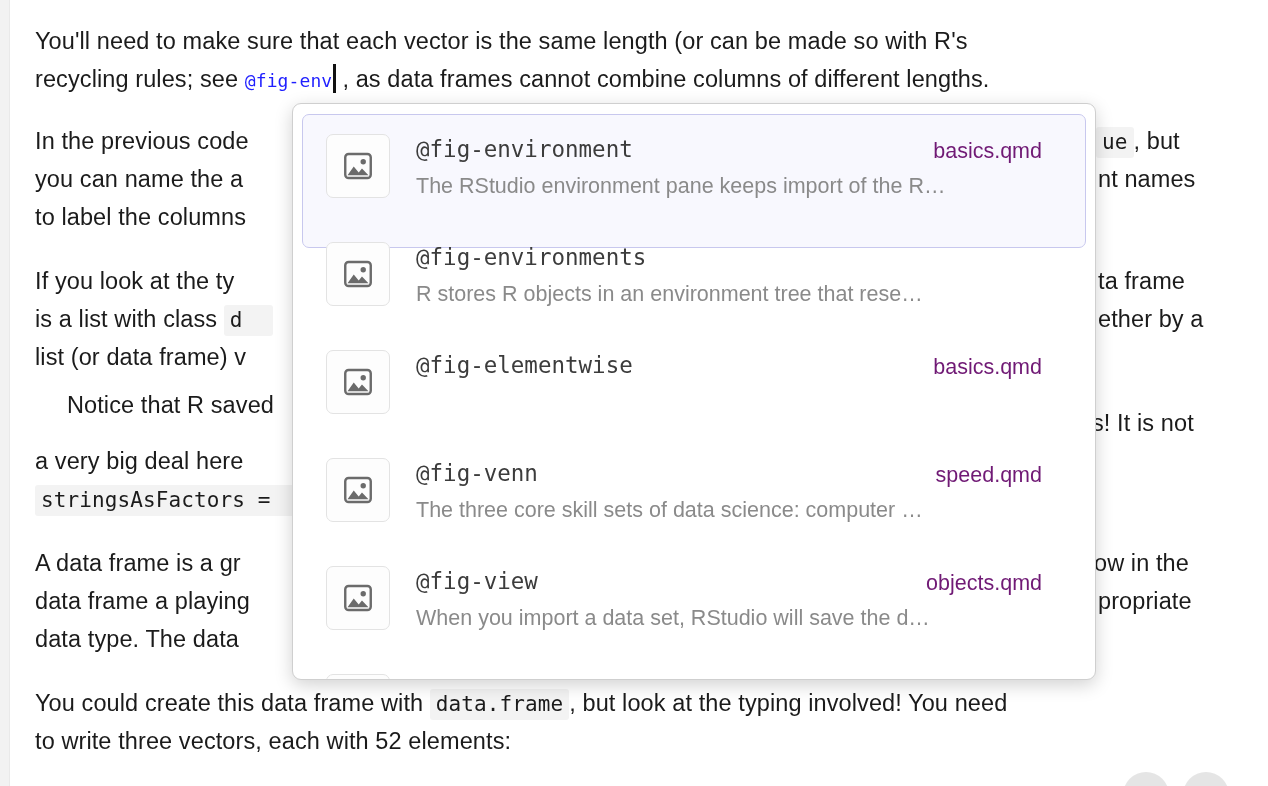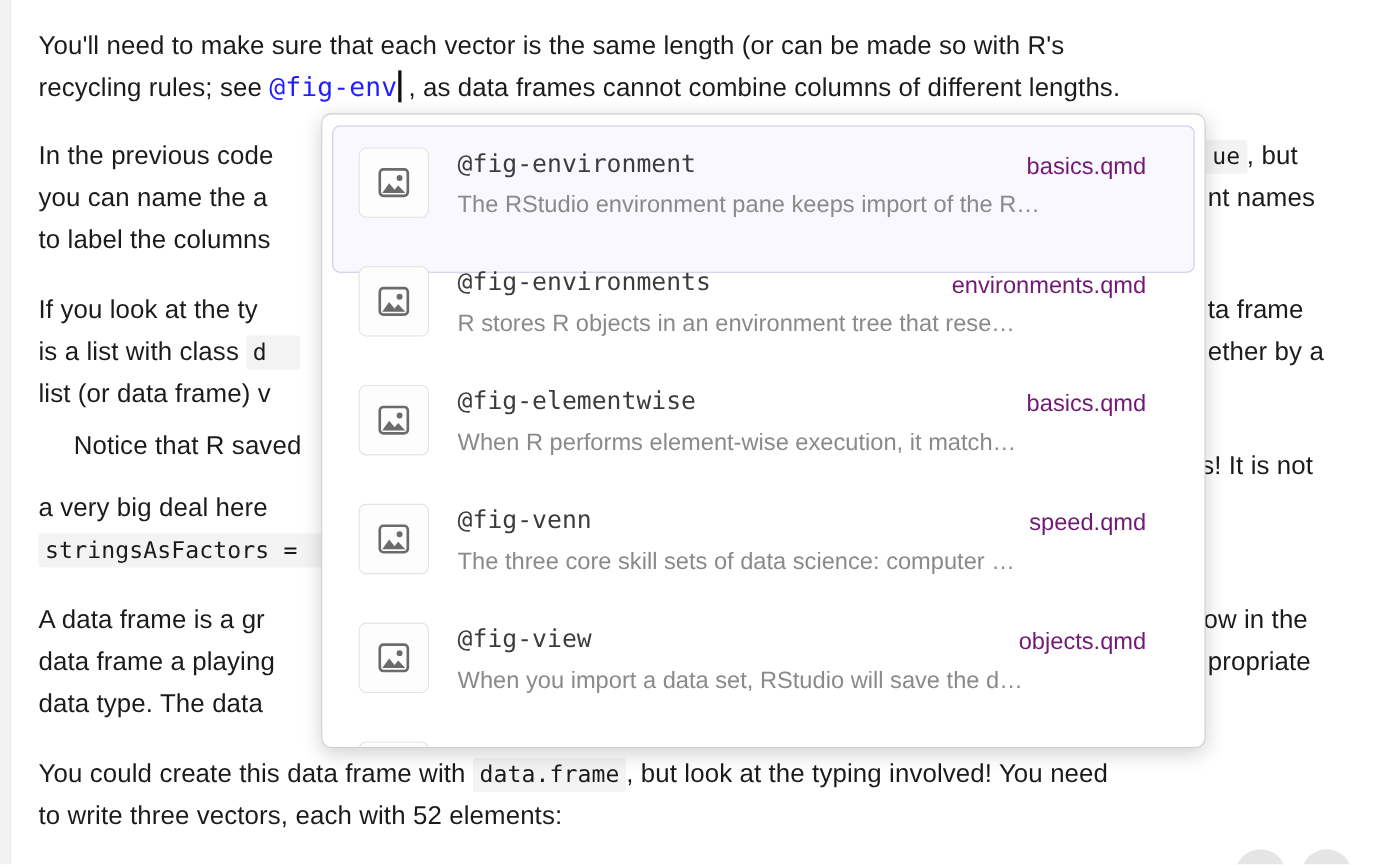--- a/index.html
+++ b/index.html
@@ -27,21 +27,21 @@
   .line .code{
     font-family:"DejaVu Sans Mono","Liberation Mono",monospace;
     font-size:21px;
     background:#f3f3f3;
     border-radius:3px;
     padding:3px 6px 4px 6px;
   }
   .line .code.clip{padding-right:30px;}
   .line .ref{
     font-family:"DejaVu Sans Mono","Liberation Mono",monospace;
-    font-size:24px;
+    font-size:18px;
     color:#1f1fff;
   }
   .caret{
     display:inline-block;
     width:2.5px;height:29px;
     background:#111;
     vertical-align:-6px;
     margin-left:1px;
   }
   
@@ -159,34 +159,32 @@
         </div>
         <div class="row" style="top: 118px;">
           <div class="iconbox">
             <svg width="34" height="34" viewBox="0 0 24 24" fill="none">
               <rect x="3" y="3.5" width="18" height="17" rx="2.4" stroke="#6b6b6b" stroke-width="1.7"></rect>
               <circle cx="15.7" cy="9" r="1.9" fill="#6b6b6b"></circle>
               <path d="M4.6 18.6 L9 12.4 L12.5 16.6 L14.8 13.8 L19.4 18.6 Z" fill="#6b6b6b"></path>
             </svg>
           </div>
           <div class="title">@fig-environments</div>
-          <div class="file">environments.qmd</div>
           <div class="desc">R stores R objects in an environment tree that rese…</div>
         </div>
         <div class="row" style="top: 226px;">
           <div class="iconbox">
             <svg width="34" height="34" viewBox="0 0 24 24" fill="none">
               <rect x="3" y="3.5" width="18" height="17" rx="2.4" stroke="#6b6b6b" stroke-width="1.7"></rect>
               <circle cx="15.7" cy="9" r="1.9" fill="#6b6b6b"></circle>
               <path d="M4.6 18.6 L9 12.4 L12.5 16.6 L14.8 13.8 L19.4 18.6 Z" fill="#6b6b6b"></path>
             </svg>
           </div>
           <div class="title">@fig-elementwise</div>
           <div class="file">basics.qmd</div>
-          <div class="desc">When R performs element-wise execution, it match…</div>
         </div>
         <div class="row" style="top: 334px;">
           <div class="iconbox">
             <svg width="34" height="34" viewBox="0 0 24 24" fill="none">
               <rect x="3" y="3.5" width="18" height="17" rx="2.4" stroke="#6b6b6b" stroke-width="1.7"></rect>
               <circle cx="15.7" cy="9" r="1.9" fill="#6b6b6b"></circle>
               <path d="M4.6 18.6 L9 12.4 L12.5 16.6 L14.8 13.8 L19.4 18.6 Z" fill="#6b6b6b"></path>
             </svg>
           </div>
           <div class="title">@fig-venn</div>

